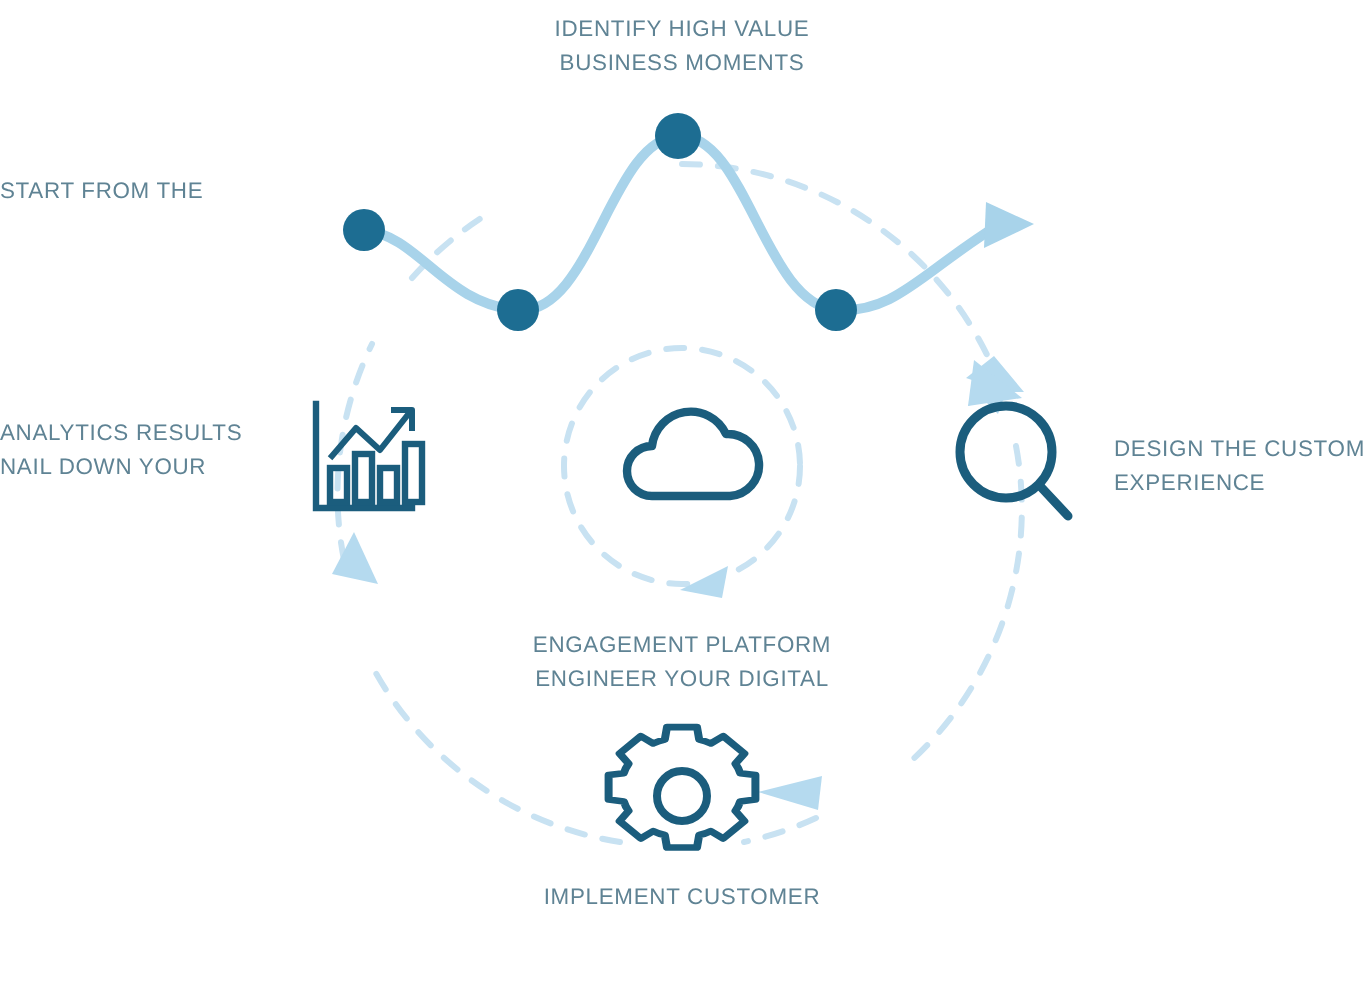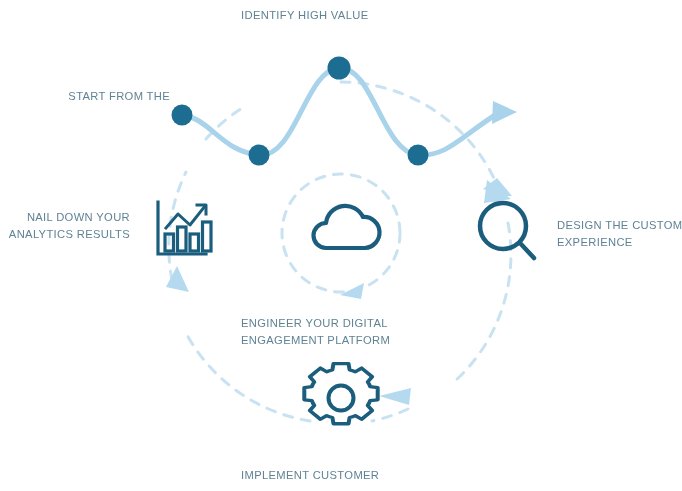--- a/index.html
+++ b/index.html
@@ -28,22 +28,22 @@
     position: absolute;
     color: #5f8394;
     font-size: 11.2px;
     letter-spacing: 0.35px;
     line-height: 17px;
     text-transform: uppercase;
     white-space: nowrap;
     font-family: "Liberation Sans", sans-serif;
   }
   .label .ln { display: block; }
-  .label.center { }
-  .label.right  { text-align: right; }
+  .label.center { text-align: center; }
+  .label.right  { }
   .label.left   { text-align: left; }
 </style>
 </head>
 <body>
 
 <div id="canvas">
 
   <svg id="diagram-svg" viewBox="0 0 682 491">
     <defs>
       <clipPath id="outerClipTopRight">
@@ -144,34 +144,35 @@
     </g>
 
   </svg>
 
   <div class="label right" style="left:0; top:88px; width:170px;">
     <span class="ln">START FROM THE</span>
   </div>
 
   <div class="label center" style="left:241px; top:7px; width:200px;">
     <span class="ln">IDENTIFY HIGH VALUE</span>
+    <span class="ln">BUSINESS MOMENTS</span>
   </div>
 
   <div class="label left" style="left:557px; top:217px; width:130px;">
     <span class="ln">DESIGN THE CUSTOMER</span>
     <span class="ln">EXPERIENCE</span>
   </div>
 
-  <div class="label center" style="left:241px; top:441px; width:200px;margin-top:26px;">
+  <div class="label center" style="left:241px; top:441px; width:200px;">
     <span class="ln">IMPLEMENT CUSTOMER</span>
   </div>
 
   <div class="label right" style="left:0; top:209px; width:130px;">
+    <span class="ln">ANALYTICS RESULTS</span>
     <span class="ln">NAIL DOWN YOUR</span>
-    <span class="ln">ANALYTICS RESULTS</span>
   </div>
 
   <div class="label center" style="left:241px; top:315px; width:200px;">
+    <span class="ln">ENGAGEMENT PLATFORM</span>
     <span class="ln">ENGINEER YOUR DIGITAL</span>
-    <span class="ln">ENGAGEMENT PLATFORM</span>
   </div>
 
 </div>
 
 </body></html>

